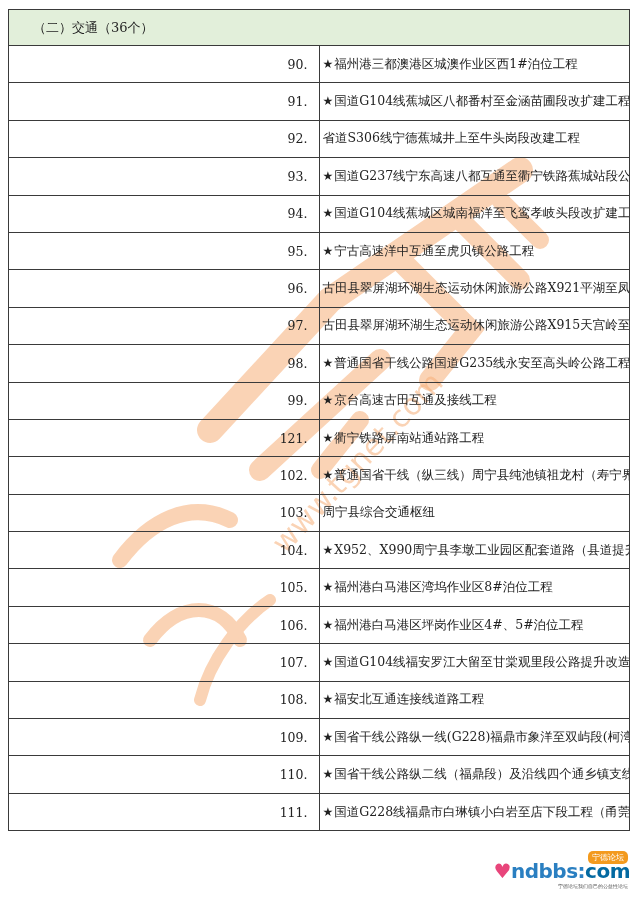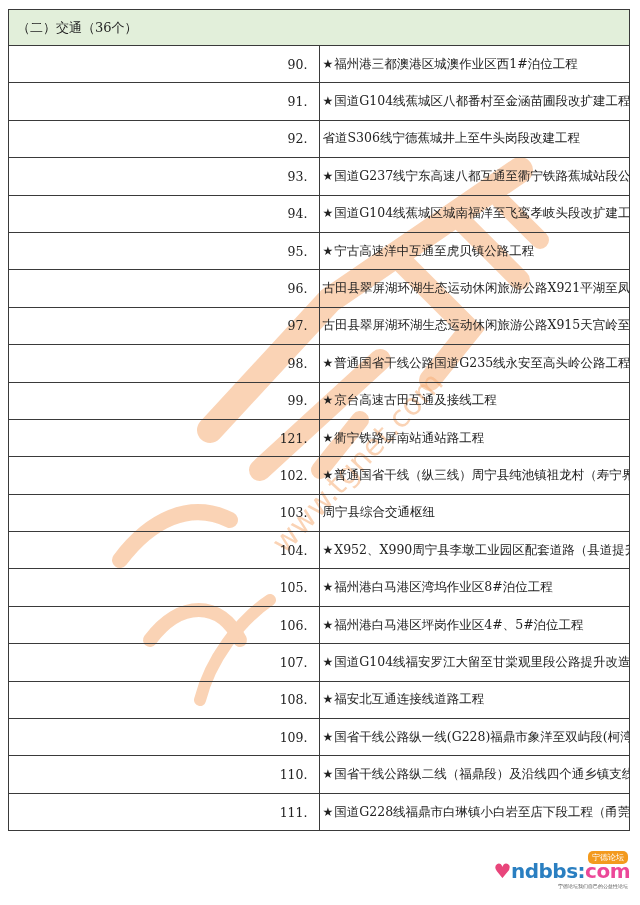--- a/index.html
+++ b/index.html
@@ -2,32 +2,32 @@
 <html><head>
 <meta charset="utf-8">
 <style>
   html, body { margin: 0; padding: 0; background: #ffffff; }
   body { width: 640px; height: 905px; position: relative; overflow: hidden;
          font-family: "DejaVu Serif", "Liberation Serif", serif; color: #222; }
   .sheet { position: absolute; left: 8px; top: 9px; width: 622px; }
   table { border-collapse: collapse; width: 622px; table-layout: fixed; }
   td { border: 1.5px solid #3a3a3a; font-size: 12.5px; height: 36.4px; padding: 0;
        vertical-align: middle; white-space: nowrap; overflow: hidden; }
-  tr.section td { background: #e2efda; height: 35px; padding-left: 8px; font-size: 13px; }
+  tr.section td { background: #e2efda; height: 35px; padding-left: 24px; font-size: 13px; }
   td.num { width: 35px; text-align: right; padding-right: 0; }
   td.num span { display: inline-block; padding-right: 11px; }
   td.name { padding-left: 3px; }
   .star { font-family: "DejaVu Sans", sans-serif; font-size: 12px; margin-right: 1px; }
   .watermark { position: absolute; left: 0; top: 0; width: 640px; height: 905px; pointer-events: none; }
   .logo { position: absolute; right: 8px; bottom: 12px; width: 150px; height: 42px; }
   .logo .badge { position: absolute; right: 4px; top: 0; background: #f39a1e; color: #fff;
                  font-family: "DejaVu Sans", sans-serif; font-size: 8px; padding: 1px 4px; border-radius: 5px; }
   .logo .brand { position: absolute; right: 2px; top: 8px; font-family: "DejaVu Sans", sans-serif;
                  font-size: 20px; font-weight: bold; letter-spacing: -0.5px; color: #2a7fc1; }
-  .logo .brand .com { color: #ec4899; text-align: right; }
+  .logo .brand .com { color: #0369a1; text-align: right; }
   .logo .heart { color: #e8457b; }
   .logo .tagline { position: absolute; right: 4px; top: 32px; font-family: "DejaVu Sans", sans-serif;
                    font-size: 5px; color: #555; }
 </style>
 </head>
 <body>
 
 <svg class="watermark" viewBox="0 0 640 905">
   <g fill="none" stroke="#f7b07a" stroke-linecap="round" opacity="0.55">
     <path d="M210 430 L330 300 L520 170" stroke-width="26"></path>

